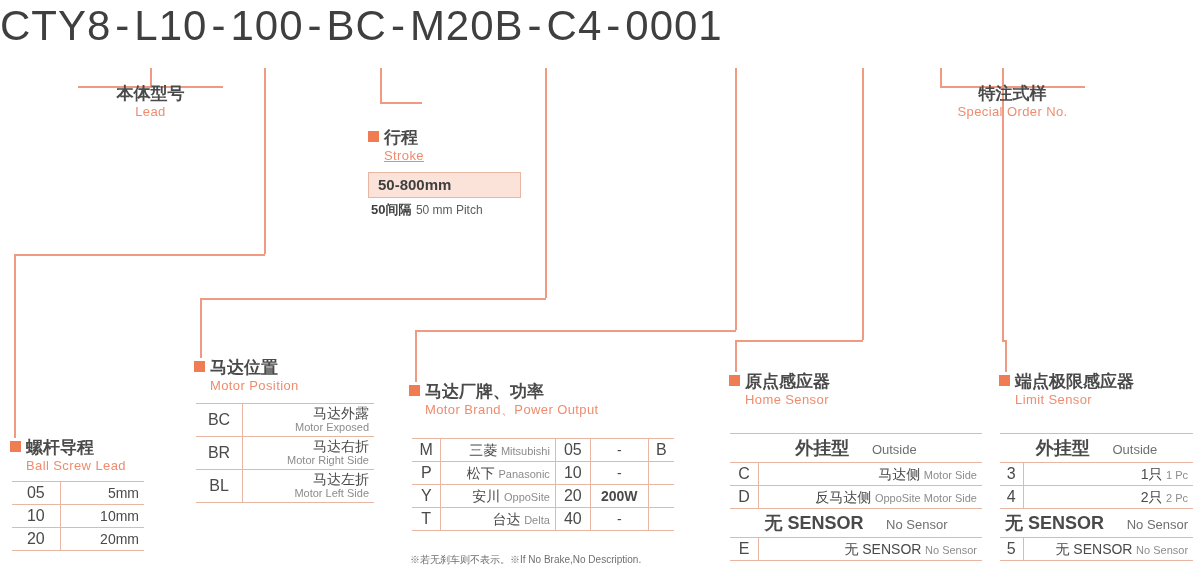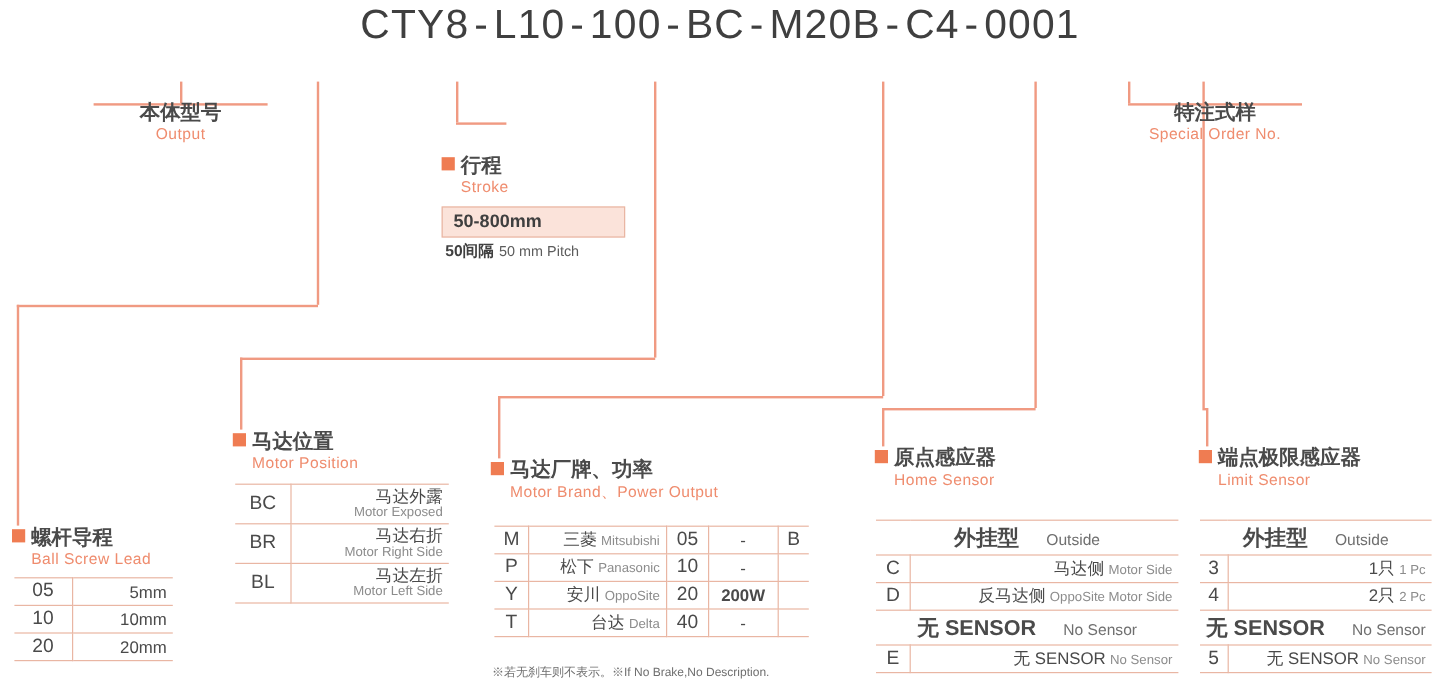--- a/index.html
+++ b/index.html
@@ -7,22 +7,21 @@
   body {
     width:1200px; height:574px; position:relative;
     background:#ffffff;
     font-family:"Liberation Sans", sans-serif;
     color:#4a4a4a;
     overflow:hidden;
   }
   
   #code {
     position:absolute; left:0; top:2px; width:1200px;
-    text-align:center;
-    font-size:34px; font-weight:400; letter-spacing:1px;
+    font-size:42px; font-weight:400; letter-spacing:1px;
     color:#3f3f3f;
     white-space:nowrap;
   }
   #code .seg { display:inline-block; }
   #code .dash { display:inline-block; padding:0 4px; color:#3f3f3f; }
 
   
   .ln { position:absolute; background:#f09a82; }
   .lnv { width:1.5px; }
   .lnh { height:1.5px; }
@@ -117,31 +116,31 @@
 
 <div class="ln lnv" style="left:1002px; top:68px; height:272px;"></div>
 <div class="ln lnh" style="left:1002px; top:340px; width:4px;"></div>
 <div class="ln lnv" style="left:1005px; top:340px; height:32px;"></div>
 
 <div class="ln lnv" style="left:940px; top:68px; height:18px;"></div>
 <div class="ln lnh" style="left:940px; top:86px; width:145px;"></div>
 
 <div class="head center" style="left:78px; top:84px; width:145px;">
   <div class="cn">本体型号</div>
-  <div class="en">Output</div>
+  <div class="en">Lead</div>
 </div>
 
 <div class="head center" style="left:940px; top:84px; width:145px;">
   <div class="cn">特注式样</div>
   <div class="en">Special Order No.</div>
 </div>
 
 <div class="head" style="left:368px; top:128px;">
   <div class="cn"><span class="sq"></span><span>行程</span></div>
-  <div class="en" style="margin-left:16px;">Stroke</div>
+  <div class="en" style="margin-left:16px;text-decoration:underline;">Stroke</div>
 </div>
 
 <div class="head" style="left:10px; top:438px;">
   <div class="cn"><span class="sq"></span><span>螺杆导程</span></div>
   <div class="en" style="margin-left:16px;text-align:center;">Ball Screw Lead</div>
 </div>
 
 <div class="head" style="left:194px; top:358px;">
   <div class="cn"><span class="sq"></span><span>马达位置</span></div>
   <div class="en" style="margin-left:16px;">Motor Position</div>

